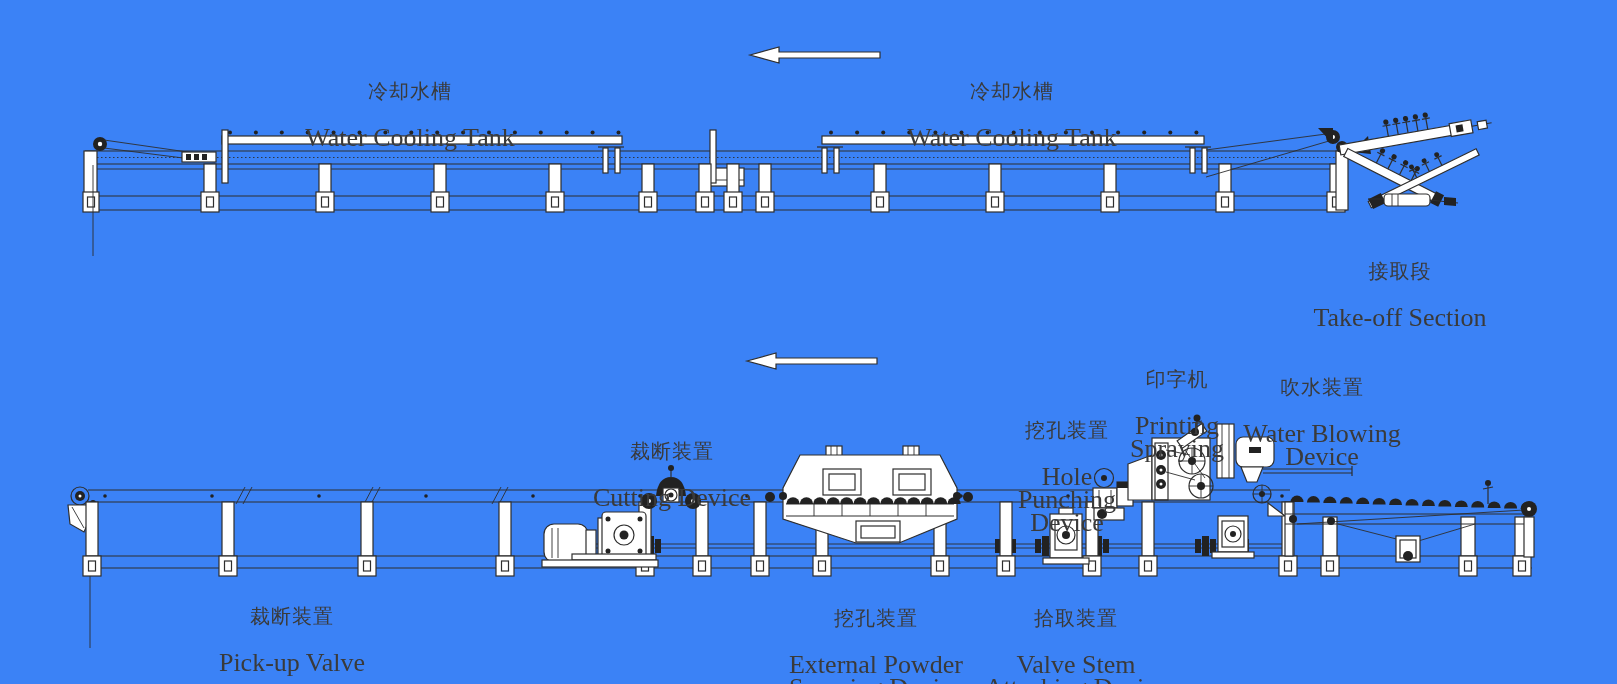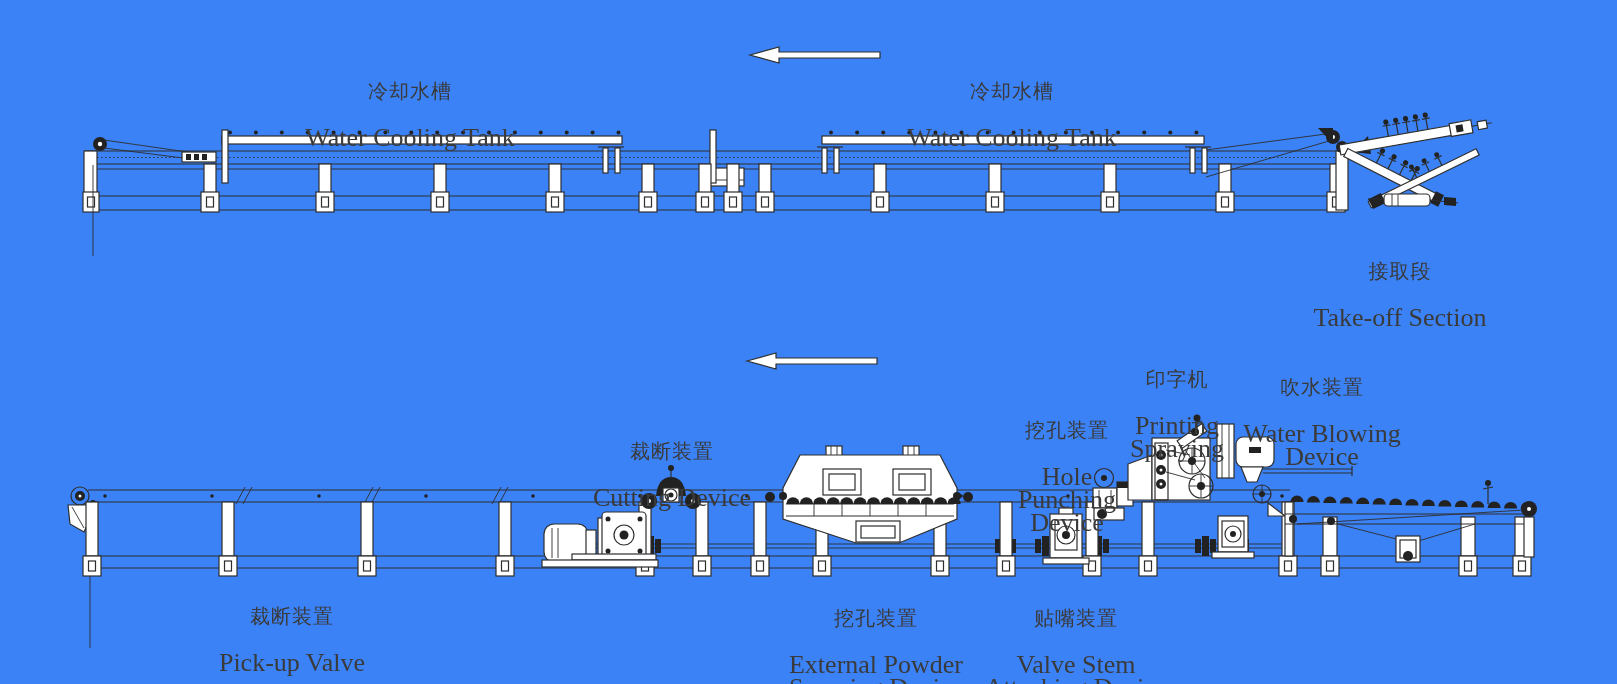--- a/index.html
+++ b/index.html
@@ -544,17 +544,17 @@
   <div class="label" style="left:292px;top:582px">
     <div class="zh">裁断装置</div>
     <div class="en">Pick-up Valve</div>
   </div>
   <div class="label" style="left:876px;top:584px">
     <div class="zh">挖孔装置</div>
     <div class="en">External Powder
 Spraying Device</div>
   </div>
   <div class="label" style="left:1076px;top:584px">
-    <div class="zh">贴嘴装置</div>
+    <div class="zh">拾取装置</div>
     <div class="en">Valve Stem
 Attaching Device</div>
   </div>
 </div>
 
 </body></html>

